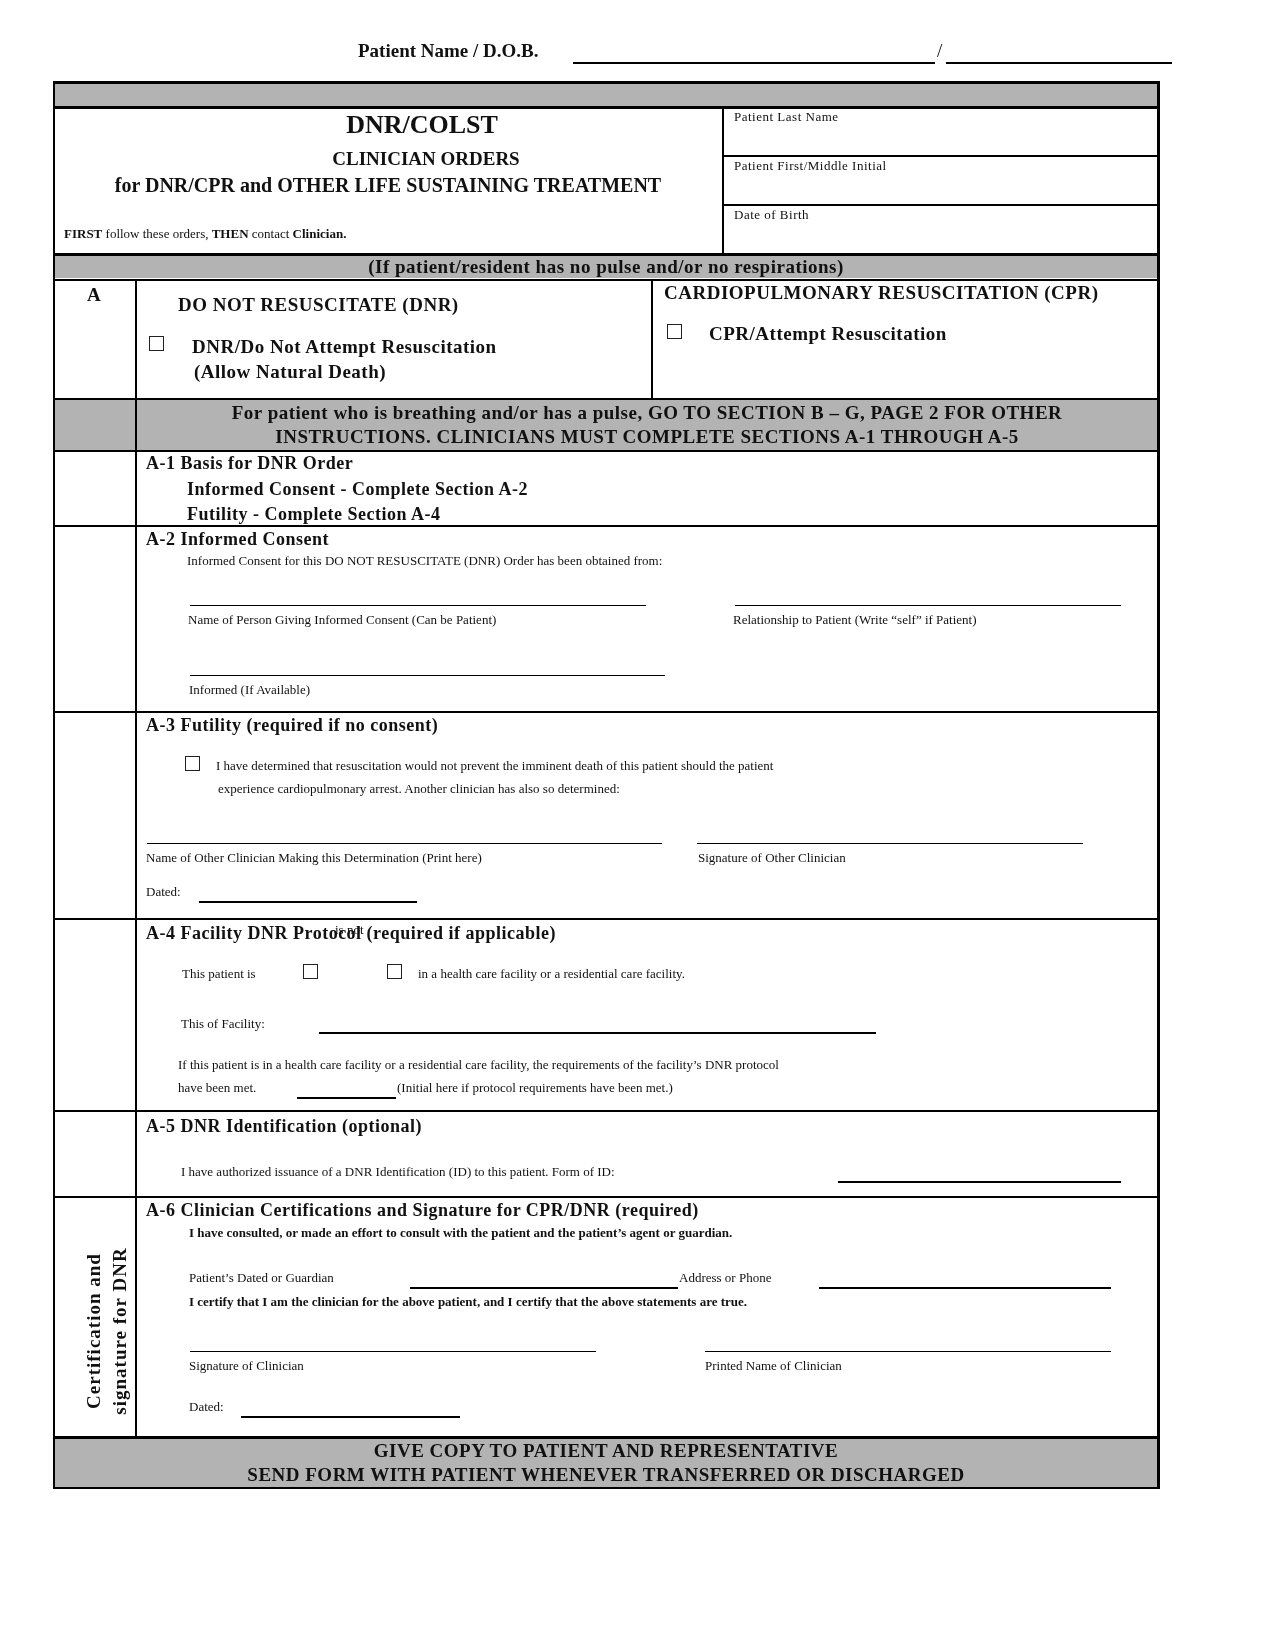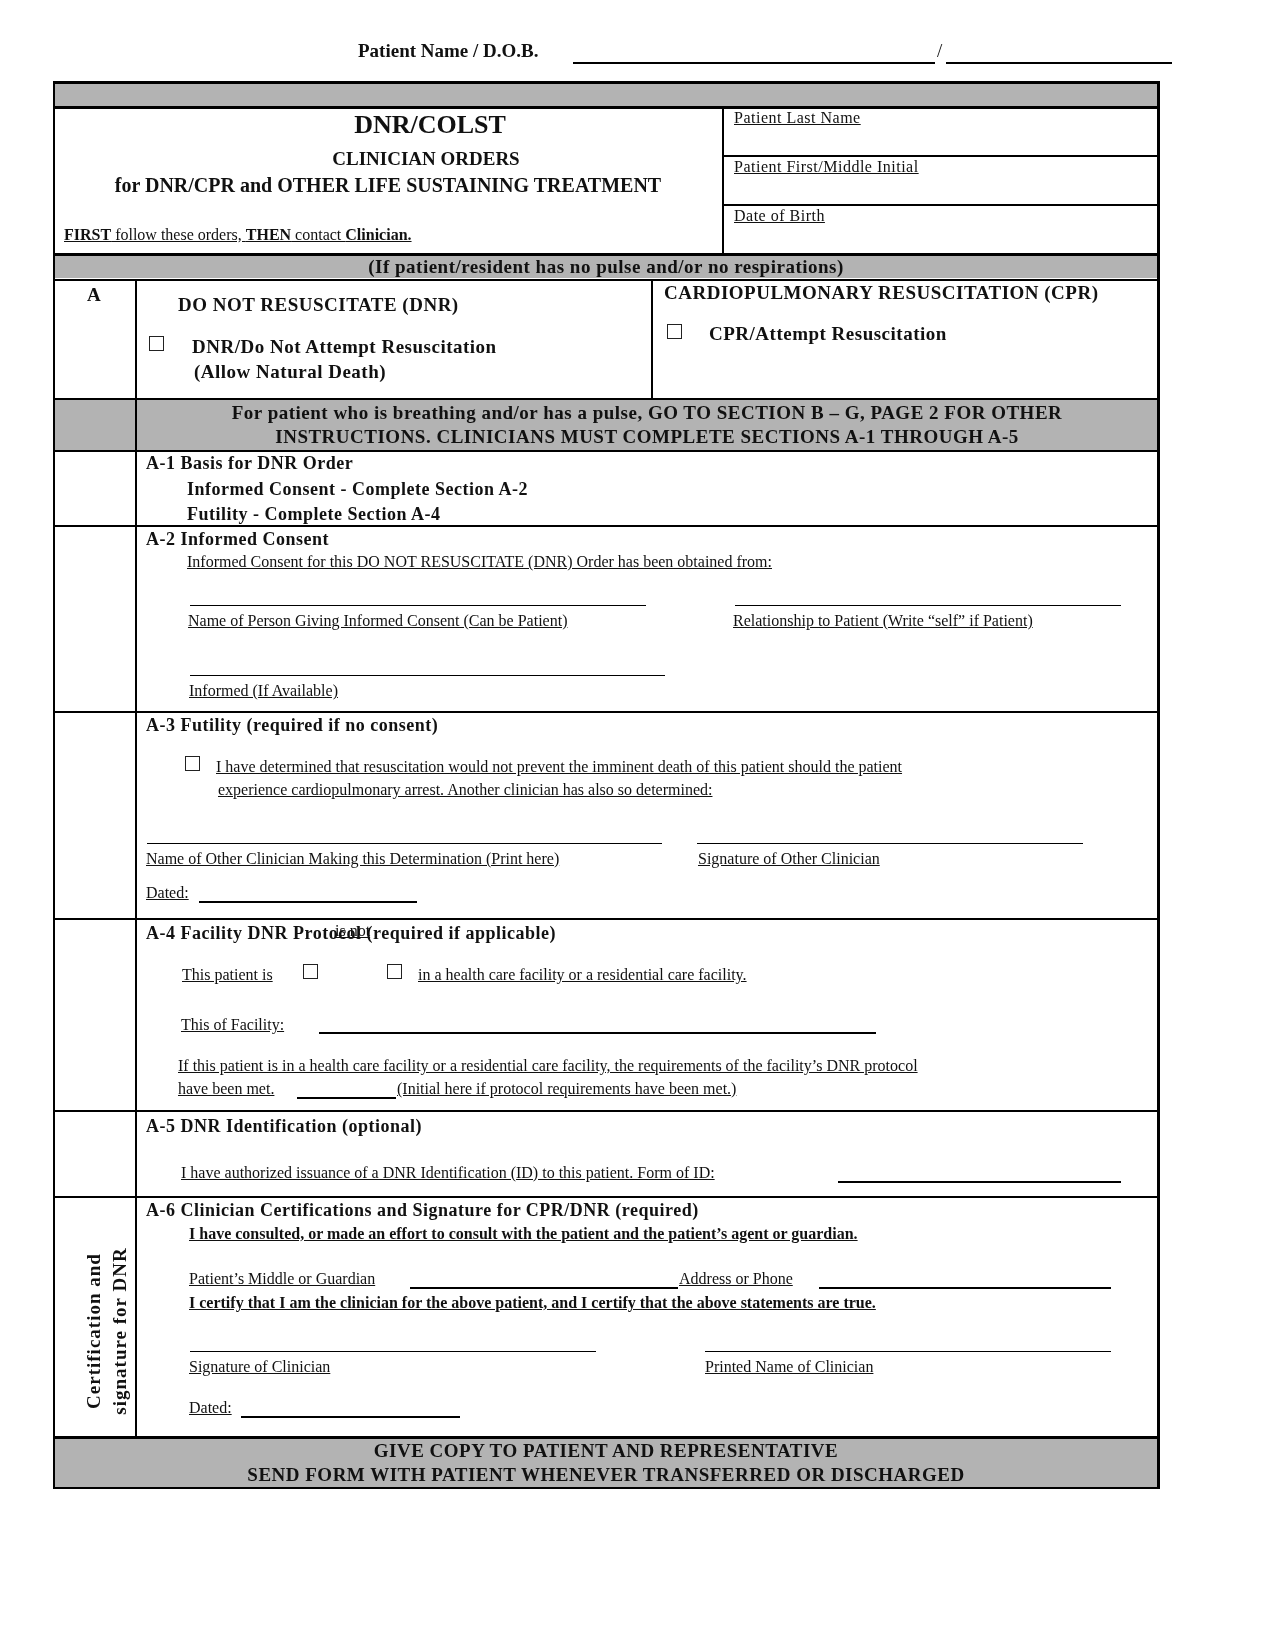--- a/index.html
+++ b/index.html
@@ -4,21 +4,21 @@
 <style>
   html, body { margin: 0; padding: 0; background: #ffffff; }
   body { width: 1275px; height: 1650px; position: relative; overflow: hidden;
          font-family: "Liberation Serif", "DejaVu Serif", serif; color: #111; }
   .abs { position: absolute; }
   .b { font-weight: bold; }
   .hline { position: absolute; height: 0; border-top: 2px solid #000; }
   .vline { position: absolute; width: 0; border-left: 2px solid #000; }
   .gray { position: absolute; background: #b3b3b3; }
   .txt { position: absolute; white-space: nowrap; }
-  .f17 { font-size: 16px; text-decoration: underline; }
+  .f17 { font-size: 13px; }
   .f18 { font-size: 18px; }
   .f19 { font-size: 19px; }
   .f20 { font-size: 20px; }
   .f26 { font-size: 26px; }
   .center { text-align: center; }
   .chk { position: absolute; width: 15px; height: 15px; border: 1.5px solid #222; background: #fff; box-sizing: border-box; }
   .field { position: absolute; border-bottom: 2px solid #000; height: 0; }
   .field.thin { border-bottom-width: 1.5px; }
   .rot { position: absolute; transform: rotate(-90deg); transform-origin: center center; white-space: nowrap; text-align: center; line-height: 26px; }
   .sp { letter-spacing: 0.5px; }
@@ -30,21 +30,21 @@
 <div class="field" style="left:573px; top:62px; width:362px;"></div>
 <div class="txt f19" style="left:937px; top:40px;">/</div>
 <div class="field" style="left:946px; top:62px; width:226px;"></div>
 
 <div class="gray" style="left:54px; top:82px; width:1104px; height:24px;"></div>
 <div class="hline" style="left:53px; top:81px; width:1106px; border-top-width:3px;"></div>
 <div class="hline" style="left:53px; top:106px; width:1106px; border-top-width:3px;"></div>
 <div class="vline" style="left:53px; top:81px; height:1408px; border-left-width:2px;"></div>
 <div class="vline" style="left:1157px; top:81px; height:1408px; border-left-width:3px;"></div>
 
-<div class="txt b f26 center" style="left:54px; top:110px; width:736px;padding-left:8px;">DNR/COLST</div>
+<div class="txt b f26 center" style="left:54px; top:110px; width:736px;">DNR/COLST</div>
 <div class="txt b f19 center" style="left:54px; top:148px; width:744px;">CLINICIAN ORDERS</div>
 <div class="txt b f20 center" style="left:54px; top:174px; width:668px;">for DNR/CPR and OTHER LIFE SUSTAINING TREATMENT</div>
 <div class="txt f17" style="left:64px; top:226px;">
   <span class="b">FIRST</span><span> follow these orders, </span><span class="b">THEN</span><span> contact </span><span class="b">Clinician.</span>
 </div>
 
 <div class="vline" style="left:722px; top:107px; height:146px;"></div>
 <div class="txt f17 sp" style="left:734px; top:109px;">Patient Last Name</div>
 <div class="abs" style="left:724px; top:128px; width:432px; height:26px;"></div>
 <div class="hline" style="left:723px; top:155px; width:435px;"></div>
@@ -122,21 +122,21 @@
 <div class="txt f17" style="left:181px; top:1164px;">I have authorized issuance of a DNR Identification (ID) to this patient. Form of ID:</div>
 <div class="field" style="left:838px; top:1181px; width:283px;"></div>
 <div class="hline" style="left:53px; top:1196px; width:1106px;"></div>
 
 <div class="rot b" style="left:-58px; top:1305px; width:330px; height:52px; font-size:19px; letter-spacing:1px;">
   <div>Certification and</div>
   <div>signature for DNR</div>
 </div>
 <div class="txt b f18 sp" style="left:146px; top:1200px;">A-6 Clinician Certifications and Signature for CPR/DNR (required)</div>
 <div class="txt b f17" style="left:189px; top:1225px;">I have consulted, or made an effort to consult with the patient and the patient’s agent or guardian.</div>
-<div class="txt f17" style="left:189px; top:1270px;">Patient’s Middle or Guardian</div>
+<div class="txt f17" style="left:189px; top:1270px;">Patient’s Dated or Guardian</div>
 <div class="field" style="left:410px; top:1287px; width:268px;"></div>
 <div class="txt f17" style="left:679px; top:1270px;text-align:right;">Address or Phone</div>
 <div class="field" style="left:819px; top:1287px; width:292px;"></div>
 <div class="txt b f17" style="left:189px; top:1294px;">I certify that I am the clinician for the above patient, and I certify that the above statements are true.</div>
 <div class="field thin" style="left:190px; top:1351px; width:406px;"></div>
 <div class="field thin" style="left:705px; top:1351px; width:406px;"></div>
 <div class="txt f17" style="left:189px; top:1358px;">Signature of Clinician</div>
 <div class="txt f17" style="left:705px; top:1358px;">Printed Name of Clinician</div>
 <div class="txt f17" style="left:189px; top:1399px;">Dated:</div>
 <div class="field" style="left:241px; top:1416px; width:219px;"></div>

